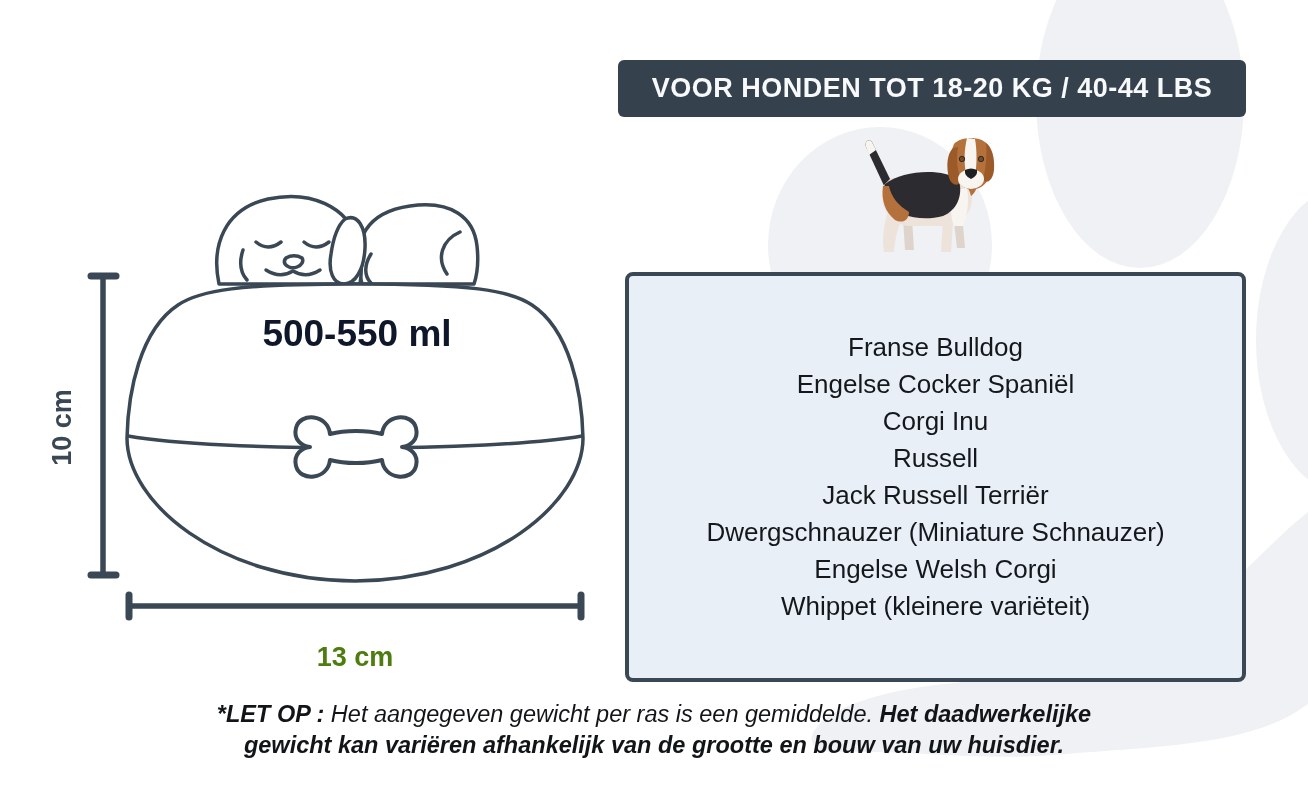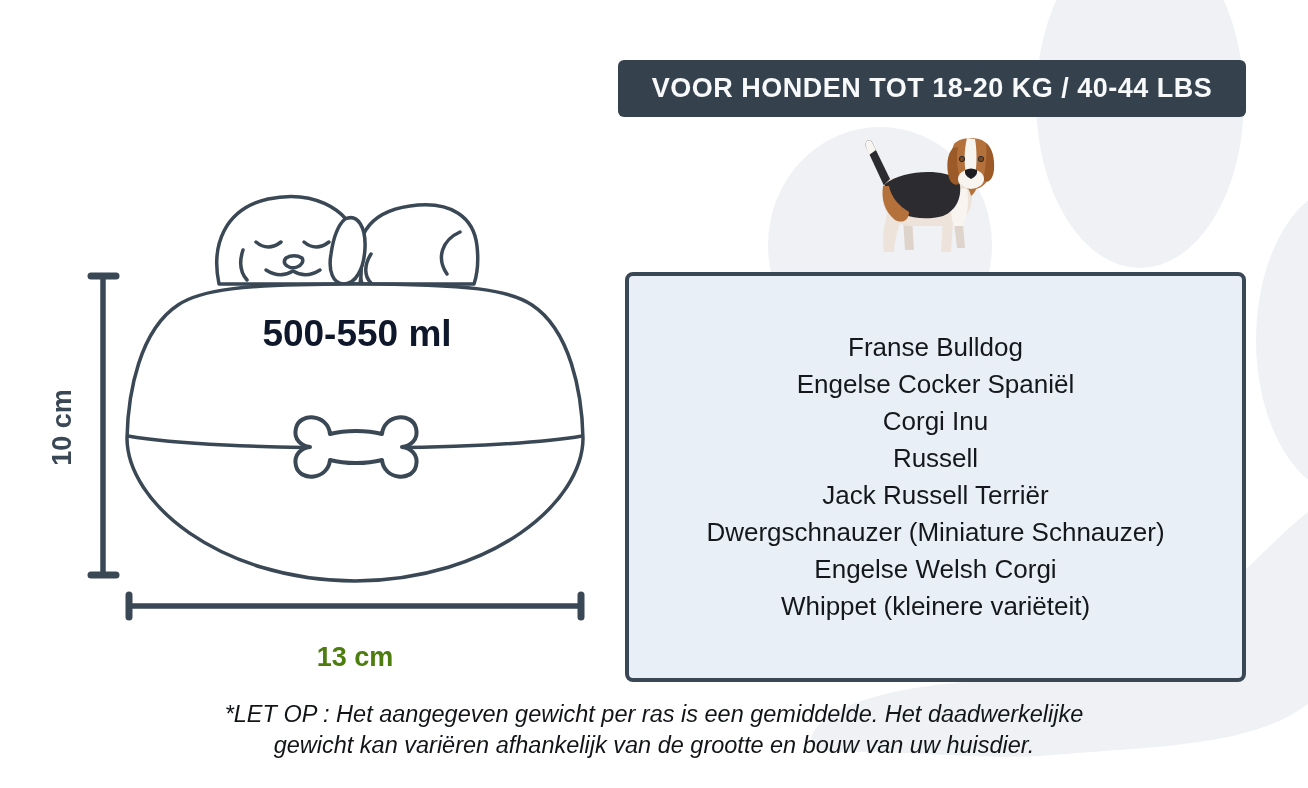--- a/index.html
+++ b/index.html
@@ -42,21 +42,21 @@
   }
   .dim-width-label{
     position:absolute;left:255px;top:622px;width:200px;text-align:center;
     font-size:27px;font-weight:bold;color:#4d7c0f;white-space:nowrap;margin-top:20px;
   }
 
   .note{
     position:absolute;left:154px;top:699px;width:1000px;text-align:center;
     font-style:italic;font-size:23.5px;line-height:31px;color:#121517;
   }
-  .note .b{font-weight:normal;}
+  .note .b{font-weight:bold;}
 </style>
 </head>
 <body>
 
 <div id="stage">
 
   <svg id="artwork" viewBox="0 0 1308 788">
 
     <g fill="#EFF1F4">
       <ellipse cx="880" cy="245" rx="112" ry="118"></ellipse>

